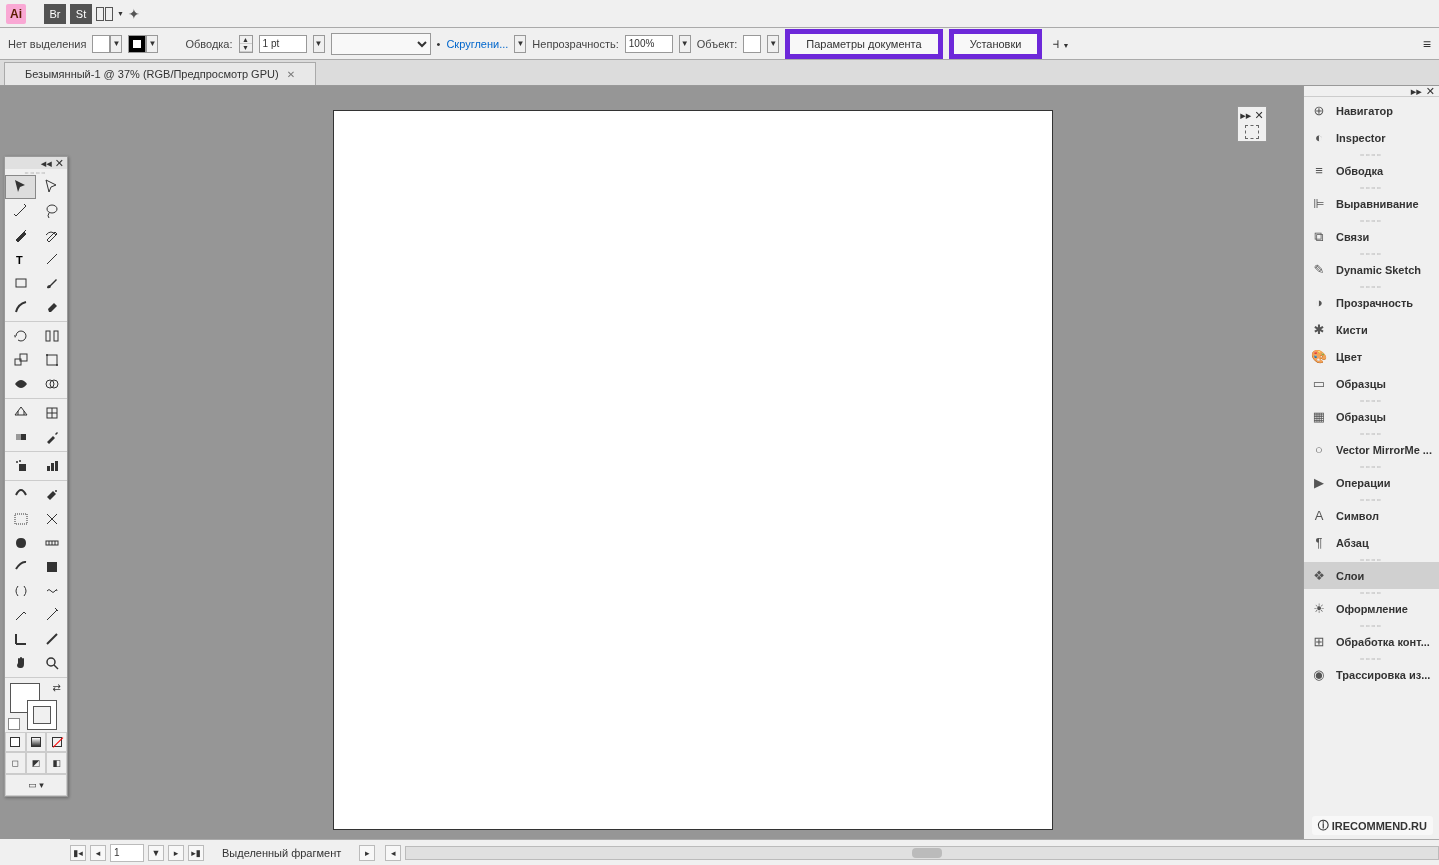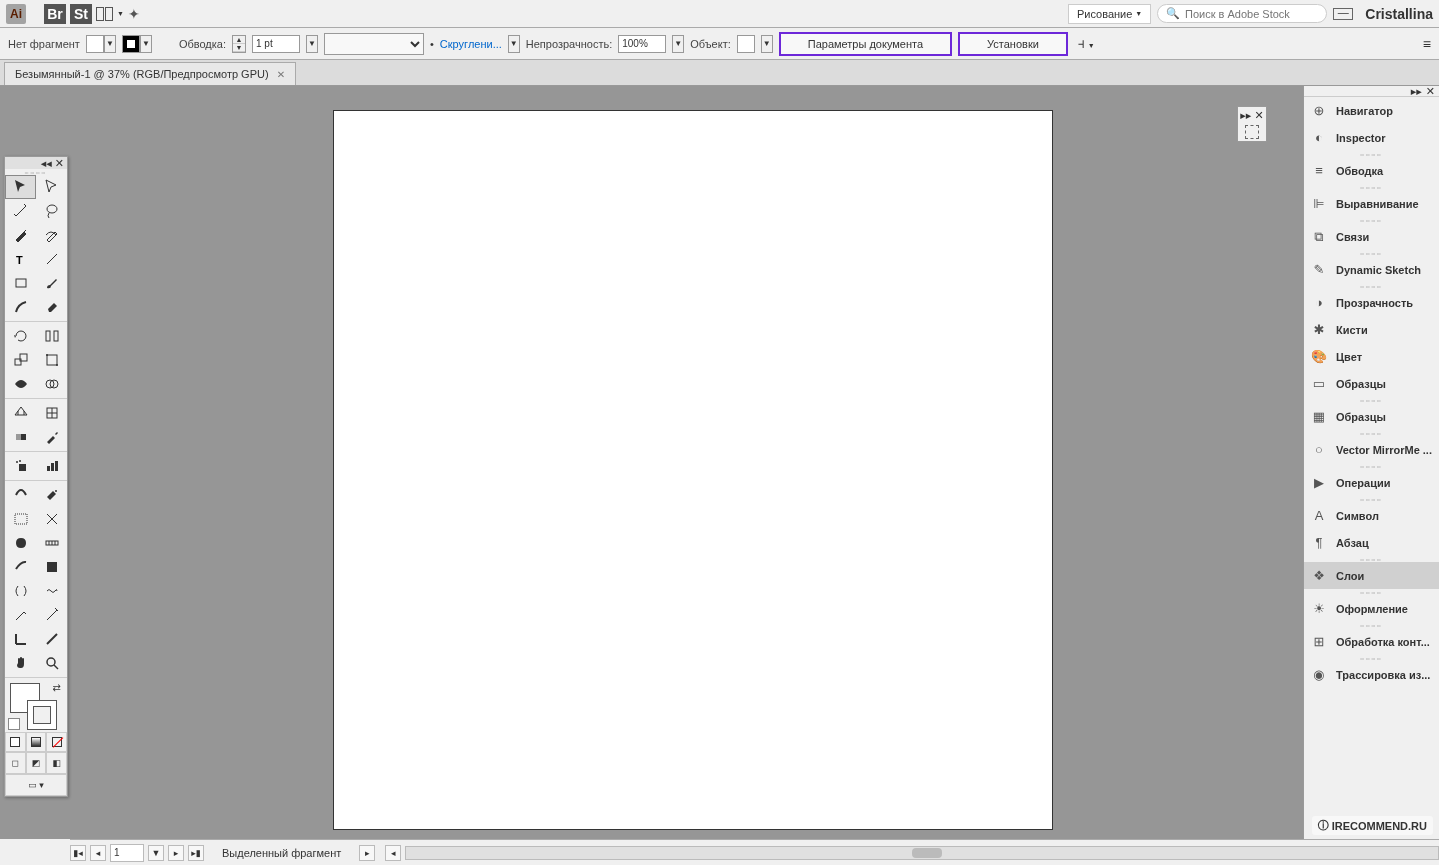--- a/index.html
+++ b/index.html
@@ -1,39 +1,39 @@
 <!DOCTYPE html>
 <html><head>
 <meta charset="utf-8">
 <style>
 *{margin:0;padding:0;box-sizing:border-box;font-family:"Segoe UI",Tahoma,sans-serif;font-size:11px;color:#333;user-select:none}
 body{background:#f0f0f0;width:1439px;height:865px;overflow:hidden;position:relative}
 .menubar{height:28px;background:#f0f0f0;display:flex;align-items:center;padding:0 6px;border-bottom:1px solid #aaa}
-.ai-logo{width:20px;height:20px;background:#a3a3a3;color:#5a1d00;font-weight:bold;font-size:12px;display:flex;align-items:center;justify-content:center;margin-right:10px;border-radius:2px}
+.ai-logo{width:20px;height:20px;background:#f9a8d4;color:#5a1d00;font-weight:bold;font-size:12px;display:flex;align-items:center;justify-content:center;margin-right:10px;border-radius:2px}
 .menu-item{padding:4px 10px;cursor:pointer;font-size:12px}
 .menu-icons{display:flex;gap:4px;margin-left:8px;align-items:center}
-.mi-box{width:22px;height:20px;background:#535353;color:#fff;font-size:14px;display:flex;align-items:center;justify-content:center;font-weight:bold}
+.mi-box{width:22px;height:20px;background:#535353;color:#fff;font-size:11px;display:flex;align-items:center;justify-content:center;font-weight:normal}
 .right-menu{margin-left:auto;display:flex;align-items:center;gap:6px}
 .workspace-sel{display:flex;align-items:center;border:1px solid #ccc;padding:3px 8px;background:#fff;font-size:12px}
 .search-stock{display:flex;align-items:center;border:1px solid #ccc;border-radius:10px;padding:2px 8px;background:#fff;width:170px;font-size:11px;gap:5px}
 .search-stock input{border:none;outline:none;font-size:11px;color:#999;width:130px}
 .win-btn{width:20px;height:12px;border:1px solid #666;display:flex;align-items:flex-end;justify-content:center;padding-bottom:1px;font-size:11px}
 .username{font-size:14px;font-weight:bold;color:#333;margin-left:6px}
 .controlbar{height:32px;background:#f0f0f0;border-bottom:1px solid #aaa;display:flex;align-items:center;padding:0 8px;gap:6px;font-size:11px}
 .cb-txt{color:#444}
 .cb-swatch{width:18px;height:18px;border:1px solid #999;background:#fff}
 .cb-swatch.black{background:#000}
 .cb-dd{width:12px;height:18px;border:1px solid #999;display:flex;align-items:center;justify-content:center;font-size:8px}
 .cb-input{width:48px;height:18px;border:1px solid #999;font-size:10px;padding:0 3px}
 .cb-select{width:100px;height:22px;border:1px solid #999;background:#f8f8f8}
-.cb-btn{padding:4px 27px;border:2px solid #6d28d9;background:#f8f8f8;font-size:11px}
+.cb-btn{padding:4px 16px;border:5px solid #6d28d9;background:#f8f8f8;font-size:11px}
 .cb-spinner{display:flex;flex-direction:column;border:1px solid #999;width:14px;height:18px}
 .cb-spinner div{flex:1;display:flex;align-items:center;justify-content:center;font-size:7px;border-bottom:1px solid #ccc}
 .tabbar{height:26px;background:#dcdcdc;display:flex;align-items:flex-end;padding-left:4px;border-bottom:1px solid #999}
-.doctab{background:#e8e8e8;padding:5px 10px;border:1px solid #aaa;border-bottom:none;display:flex;align-items:center;gap:8px;font-size:11px}
+.doctab{background:#e8e8e8;padding:5px 20px;border:1px solid #aaa;border-bottom:none;display:flex;align-items:center;gap:8px;font-size:11px}
 .tab-close{font-size:10px;color:#777;cursor:pointer}
 .workspace{position:absolute;top:86px;left:0;right:0;bottom:26px;background:#969696;overflow:hidden}
 .canvas{position:absolute;left:333px;top:24px;width:720px;height:720px;background:#fff;border:1px solid #333}
 .artboard-ctrl{position:absolute;right:172px;top:20px;width:30px;height:36px;background:#f0f0f0;border:1px solid #999;display:flex;flex-direction:column;align-items:center;justify-content:space-around;font-size:8px}
 .toolbox{position:absolute;left:4px;top:156px;width:64px;background:#f0f0f0;border:1px solid #999;box-shadow:1px 1px 3px rgba(0,0,0,.3)}
 .tb-header{height:12px;background:#e0e0e0;display:flex;justify-content:flex-end;align-items:center;padding:0 3px;gap:3px;font-size:8px;color:#888}
 .tb-grip{height:6px;display:flex;justify-content:center;align-items:center;font-size:6px;color:#aaa;letter-spacing:2px}
 .tb-grid{display:grid;grid-template-columns:1fr 1fr}
 .tb-tool{height:24px;display:flex;align-items:center;justify-content:center;border:1px solid transparent;position:relative}
 .tb-tool.selected{background:#ddd;border:1px solid #888}
@@ -73,36 +73,24 @@
   <div class="menu-icons">
     <div class="mi-box">Br</div>
     <div class="mi-box">St</div>
     <div style="display:flex;align-items:center;gap:1px">
       <div style="width:8px;height:14px;border:1px solid #555"></div>
         <div style="width:8px;height:14px;border:1px solid #555"></div>
         <span class="triangle-dd">▼</span>
     </div>
     <div style="font-size:14px;color:#555">✦</div>
   </div>
-  <div class="right-menu">
-    <div class="workspace-sel">
-      <span>Рисование</span>
-        <span class="triangle-dd">▼</span>
-    </div>
-    <div class="search-stock">
-      <span style="color:#999">🔍</span>
-      <input placeholder="Поиск в Adobe Stock" style="">
-    </div>
-    <div class="win-btn">—</div>
-    <div class="username">Cristallina</div>
-  </div>
 </div>
 
 <div class="controlbar">
-  <span class="cb-txt">Нет фрагмент</span>
+  <span class="cb-txt">Нет выделения</span>
   <div style="display:flex;gap:0">
     <div class="cb-swatch"></div>
       <div class="cb-dd">▼</div>
   </div>
   <div style="display:flex;gap:0">
     <div class="cb-swatch black" style="position:relative">
         <div style="position:absolute;inset:4px;background:#fff"></div>
       </div>
       <div class="cb-dd">▼</div>
   </div>

